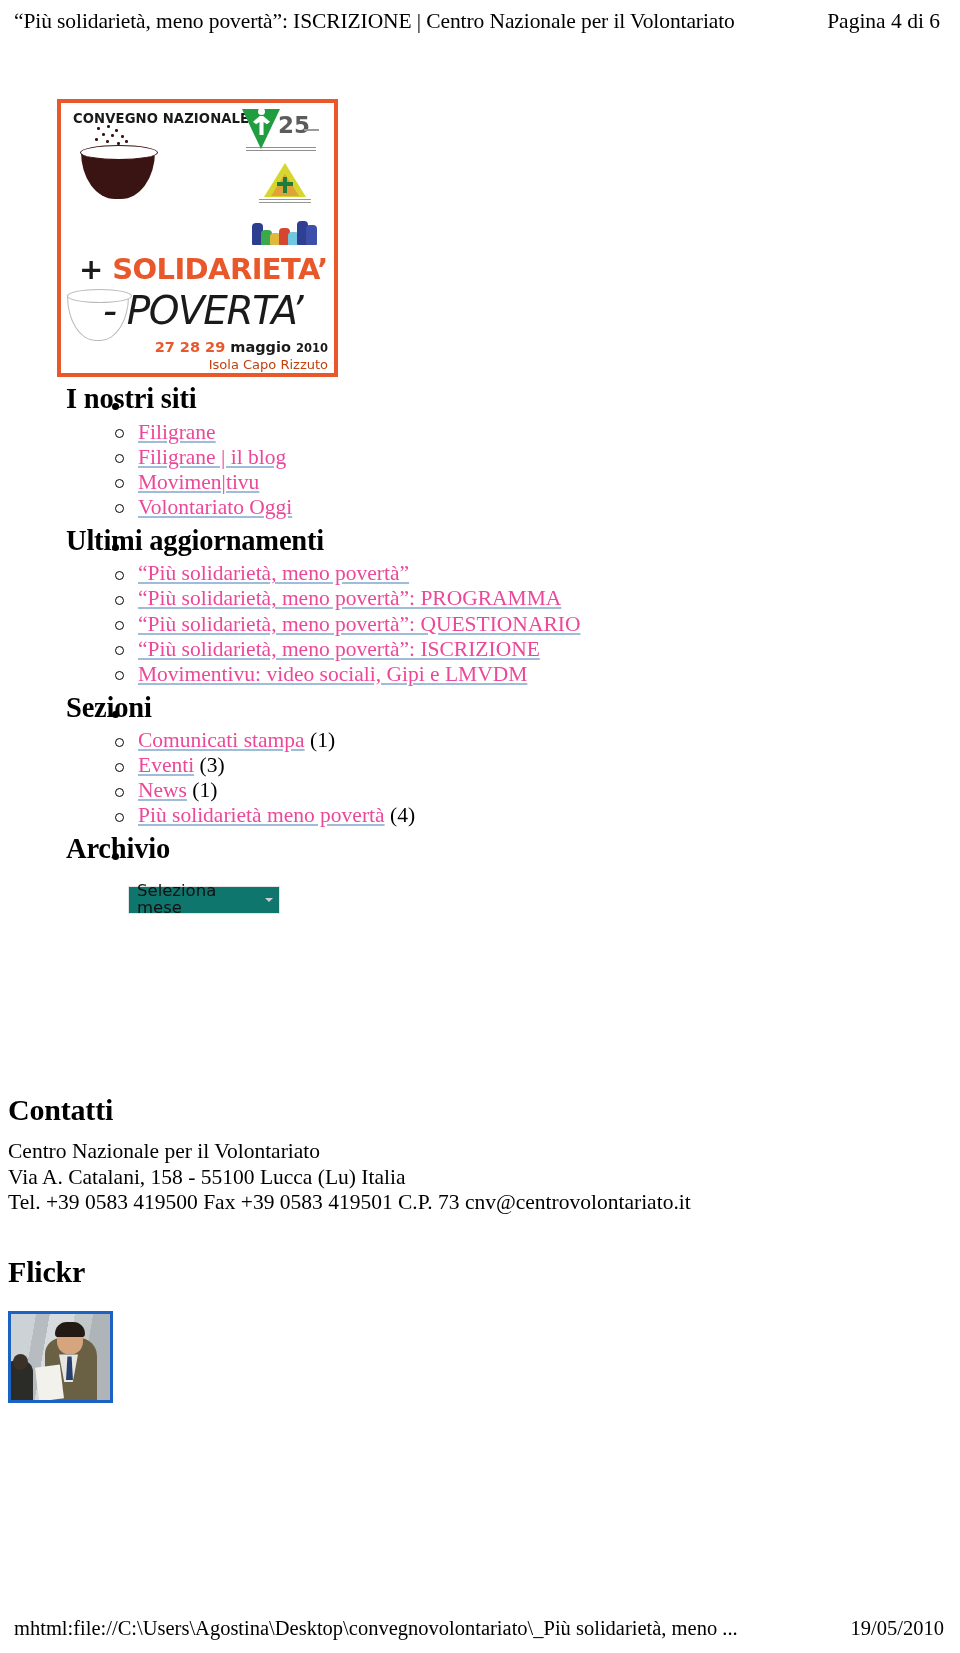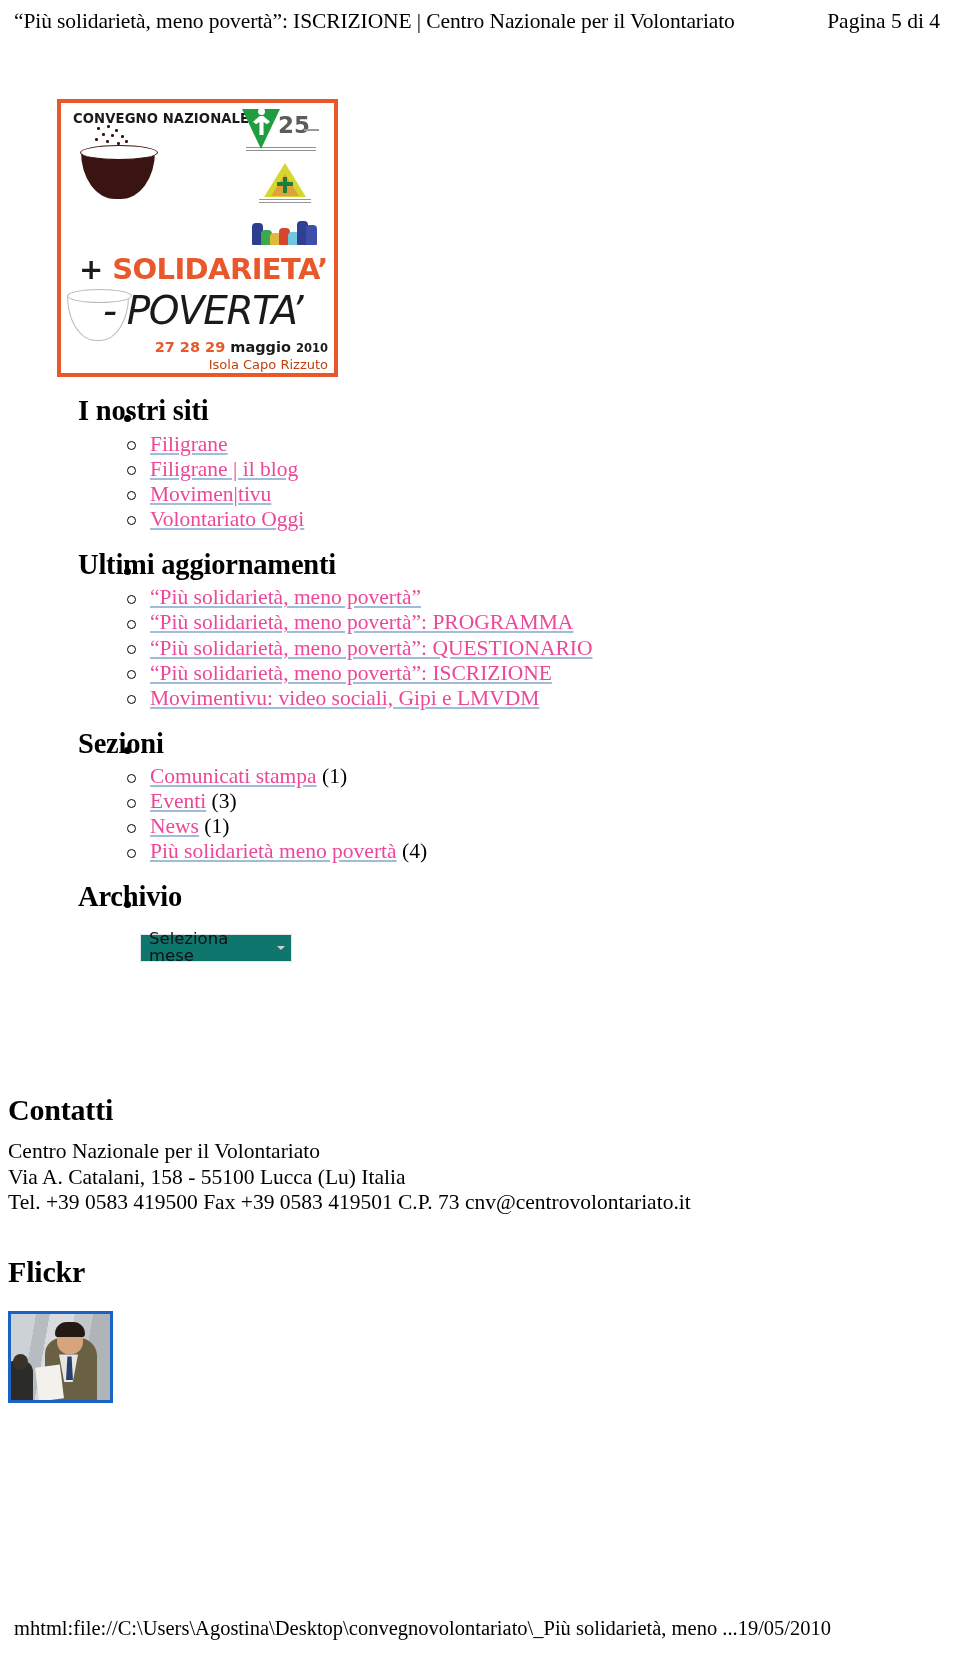--- a/index.html
+++ b/index.html
@@ -237,21 +237,21 @@
     left: 0; top: 378px;
     width: 960px;
   }
   ul.lvl1 {
     list-style: none;
     margin: 0; padding: 0;
   }
   ul.lvl1 > li.widget {
     position: relative;
     padding-left: 62px;
-    margin: 16px;
+    margin: 4px;
   }
   ul.lvl1 > li.widget > .wtitle::before {
     content: "";
     position: absolute;
     left: 46px; top: 0.72em;
     width: 7px; height: 7px;
     background: #000;
     border-radius: 50%;
   }
   .wtitle {
@@ -414,33 +414,33 @@
     border-radius: 50%;
   }
 
   
   .page-footer {
     position: absolute;
     left: 14px; right: 14px;
     bottom: 12px;
     display: flex;
     align-items: baseline;
-    justify-content: flex-start;
+    justify-content: space-between;
     font-size: 20.5px;
     line-height: 1.2;
     white-space: nowrap;
   }
   .page-footer .ft-date { padding-right: 2px; }
 </style>
 </head>
 <body>
 
 <div class="page-header">
   <span class="hdr-title">“Più solidarietà, meno povertà”: ISCRIZIONE | Centro Nazionale per il Volontariato</span>
-  <span class="hdr-page">Pagina 5 di 4</span>
+  <span class="hdr-page">Pagina 4 di 6</span>
 </div>
 
 <div class="poster">
   <div class="poster-inner">
 
     <div class="poster-convegno">CONVEGNO NAZIONALE</div>
 
     <div class="logo-v">
       <span class="vshape"></span>
         <span class="vhead"></span>

